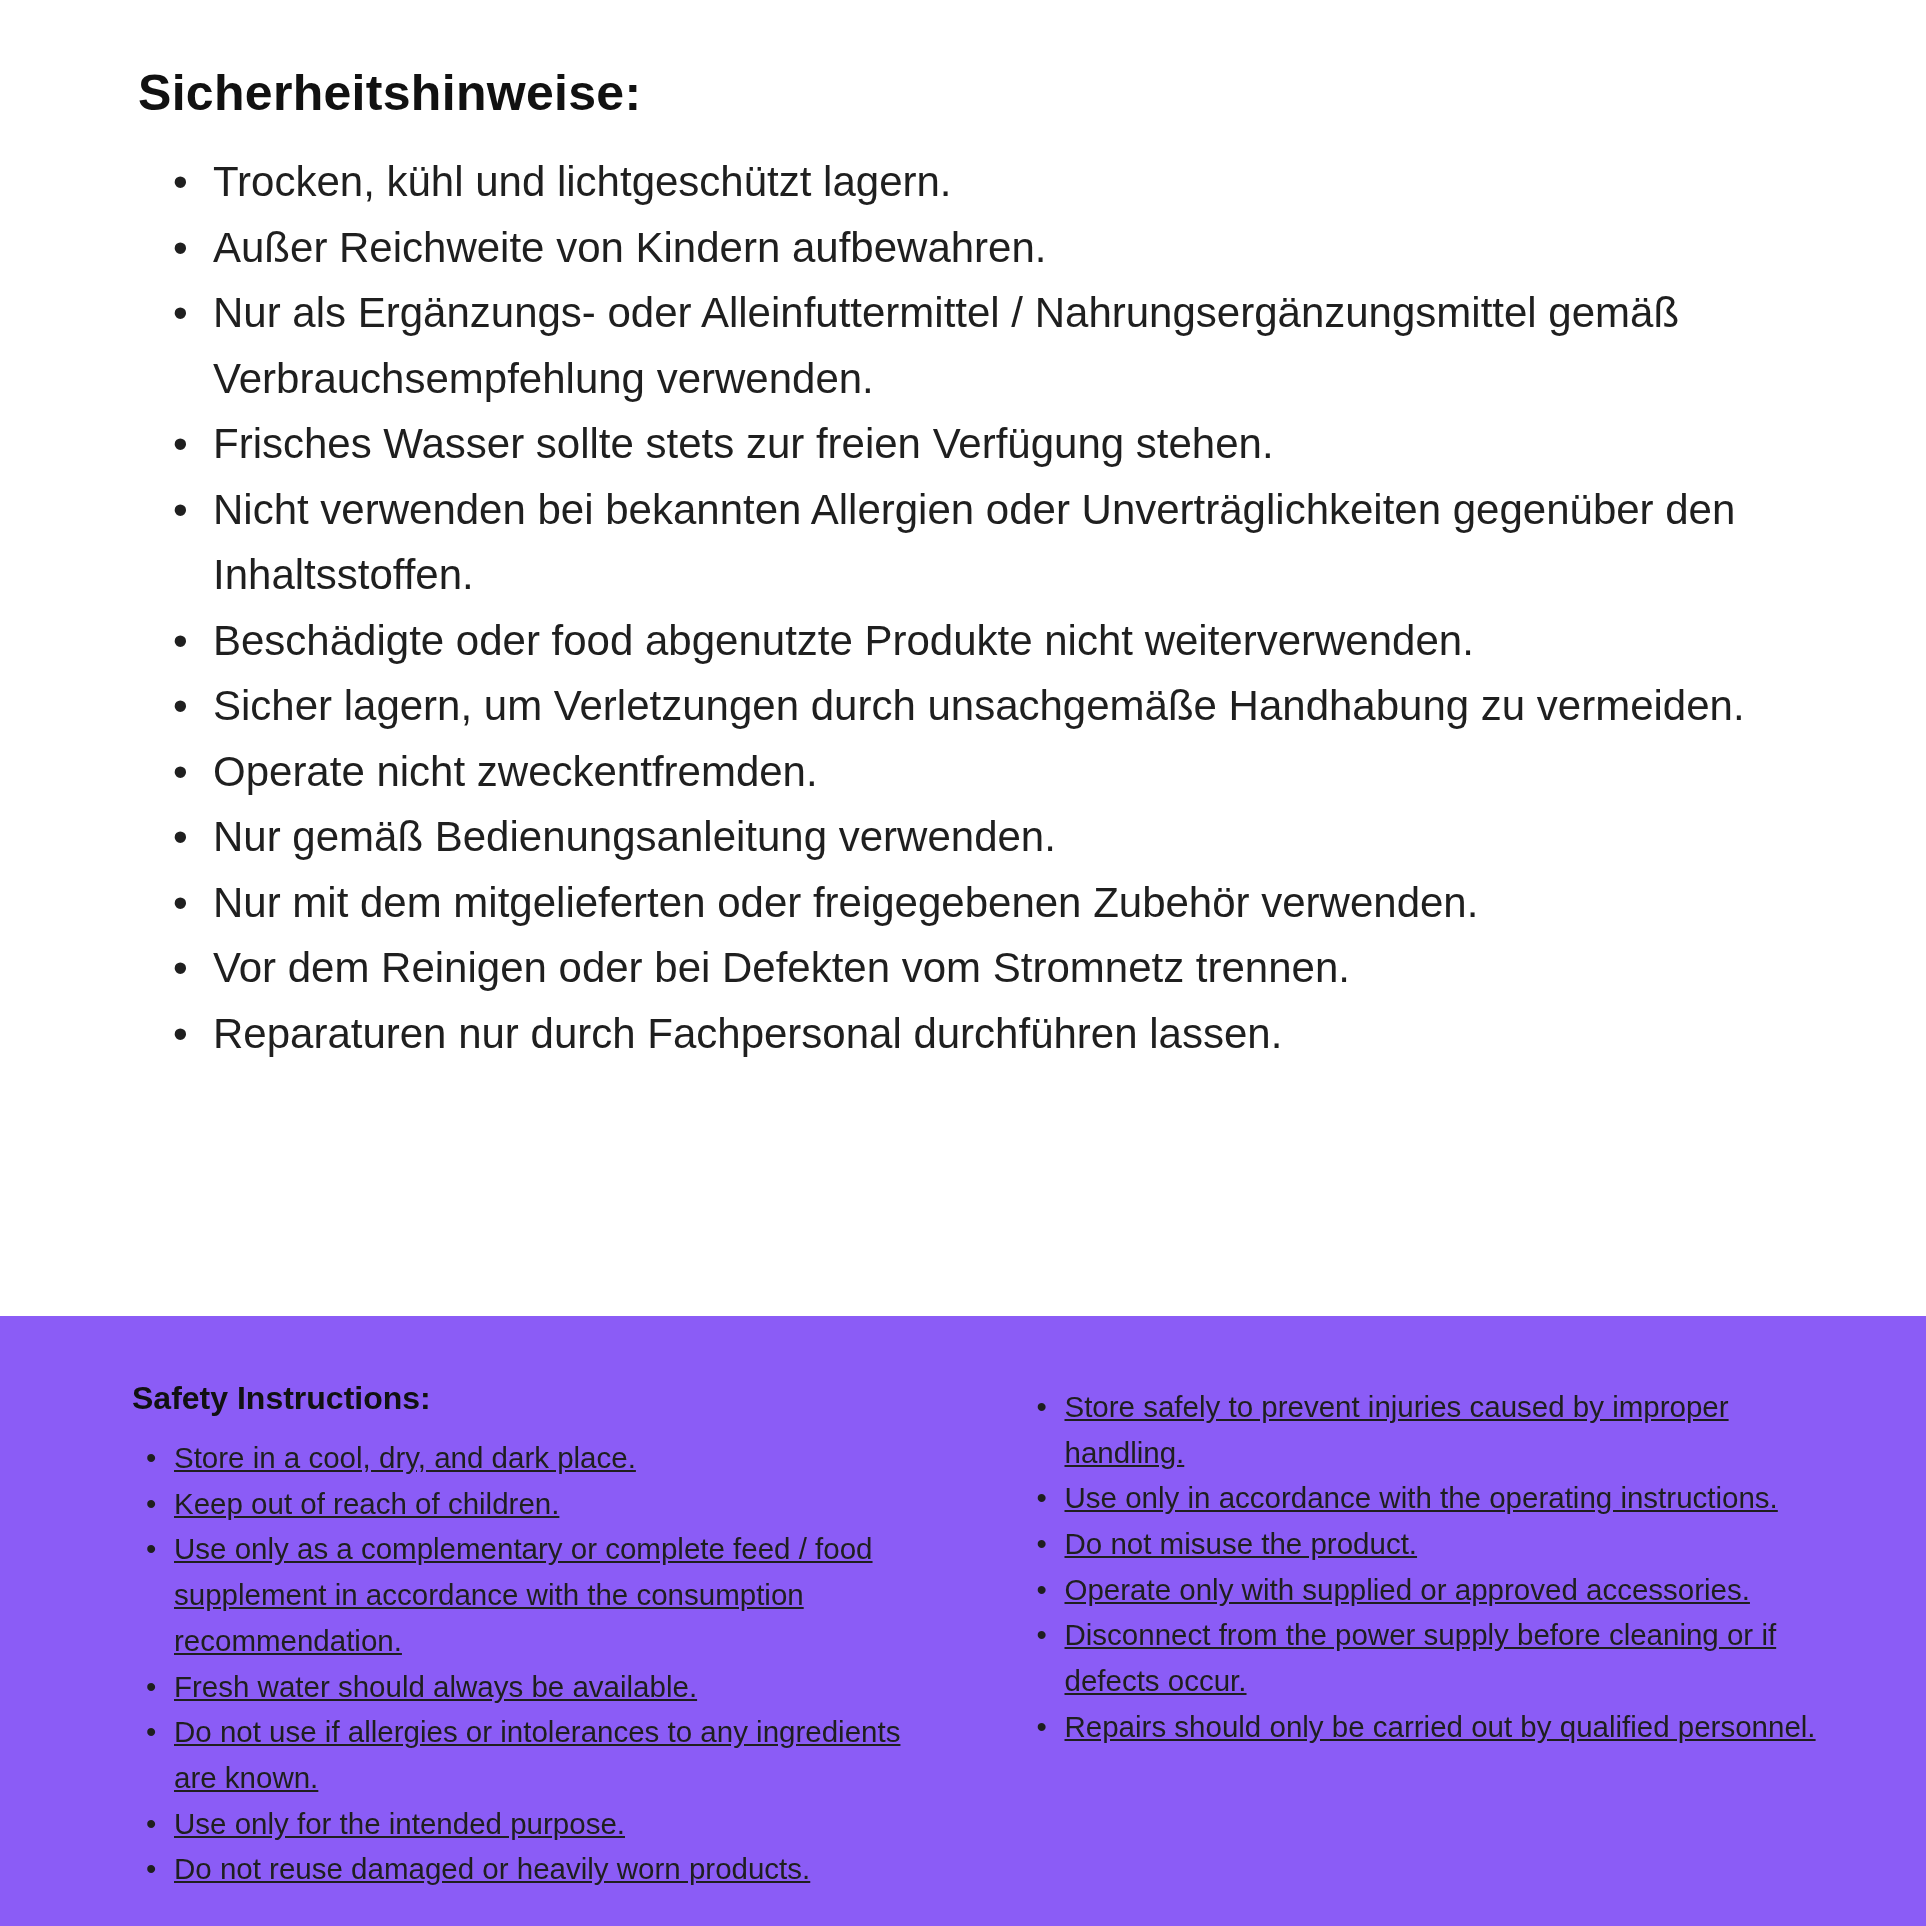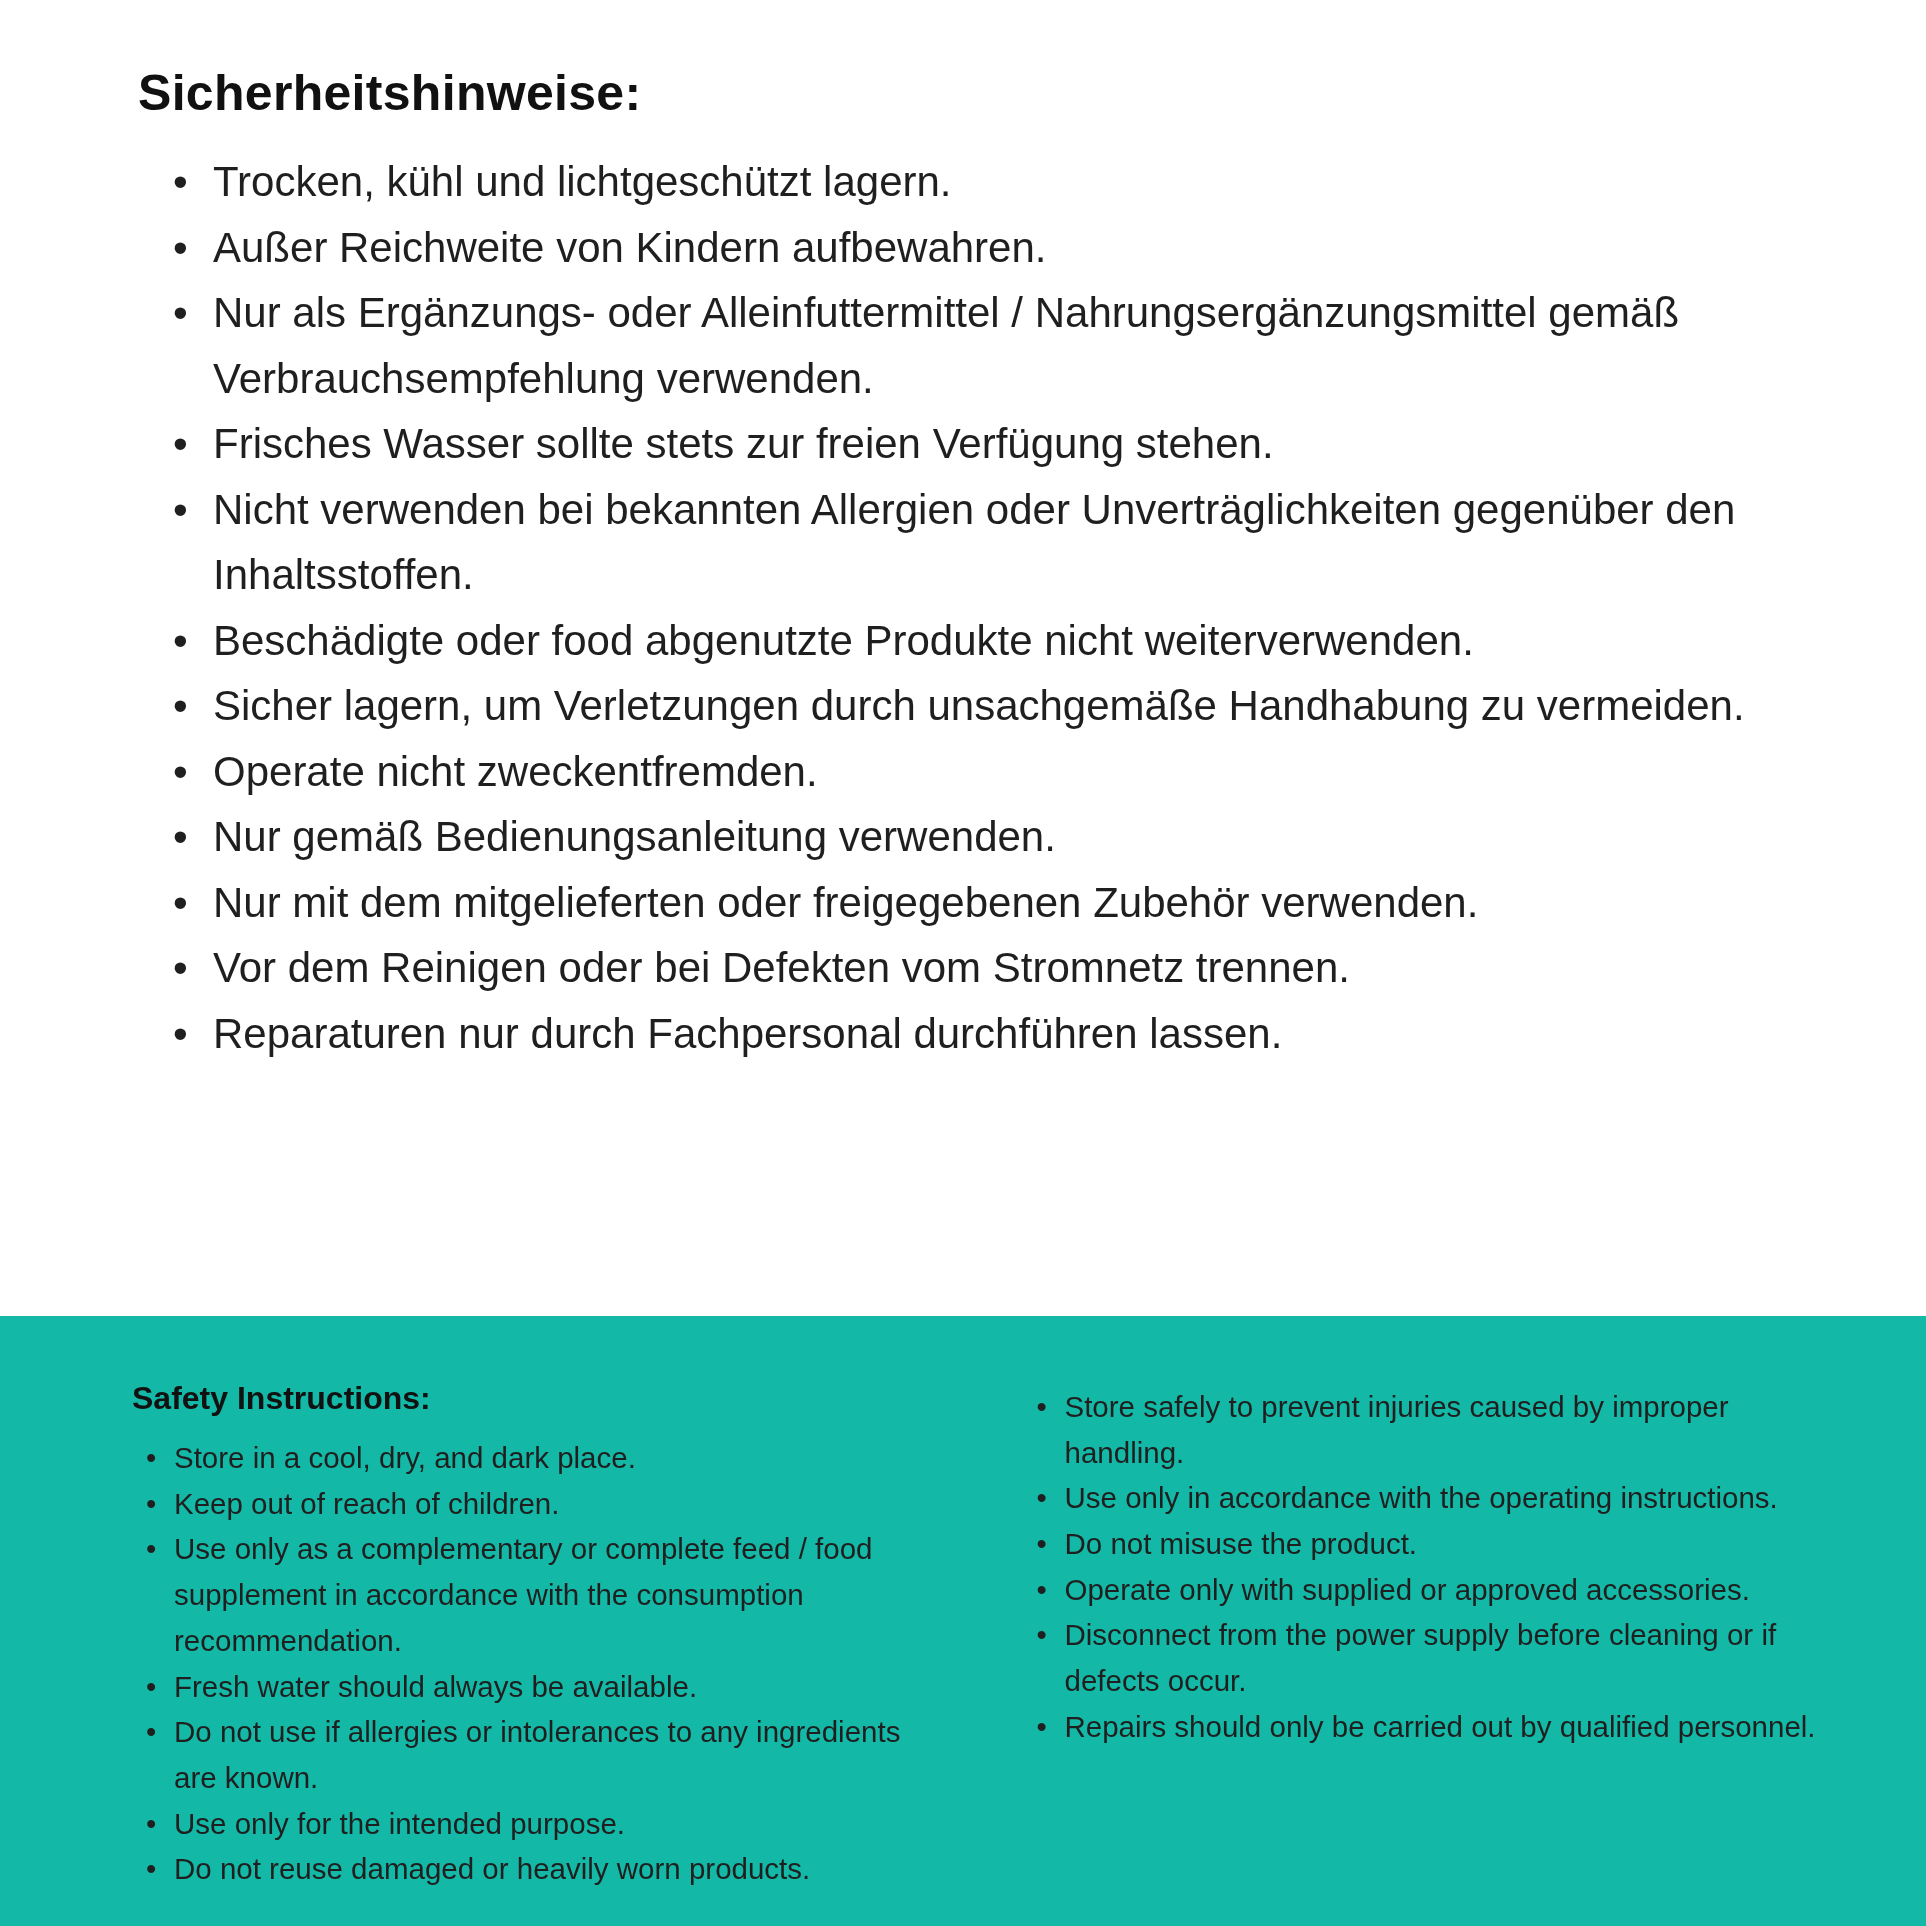--- a/index.html
+++ b/index.html
@@ -55,41 +55,42 @@
     top: 0;
   }
 
   
   .english-section {
     position: absolute;
     top: 1316px;
     left: 0;
     width: 1926px;
     height: 610px;
-    background: #14b8a6;
+    background: #8b5cf6;
     padding: 64px 90px 0 132px;
   }
   .english-columns {
     display: flex;
     flex-direction: row;
     gap: 77px;
   }
   .english-col {
     flex: 1 1 0;
   }
   .english-title {
     font-size: 32px;
     font-weight: 700;
     margin: 0 0 18px 0;
     color: #111111;
   }
   .english-col ul.bullet-list {
     font-size: 29.5px;
     line-height: 1.55;
     margin-left: 14px;
+    text-decoration: underline;
   }
   .english-col ul.bullet-list li {
     padding-left: 28px;
   }
   .col-right ul.bullet-list {
     margin-top: 3.9px;
   }
 </style>
 </head>
 <body>

